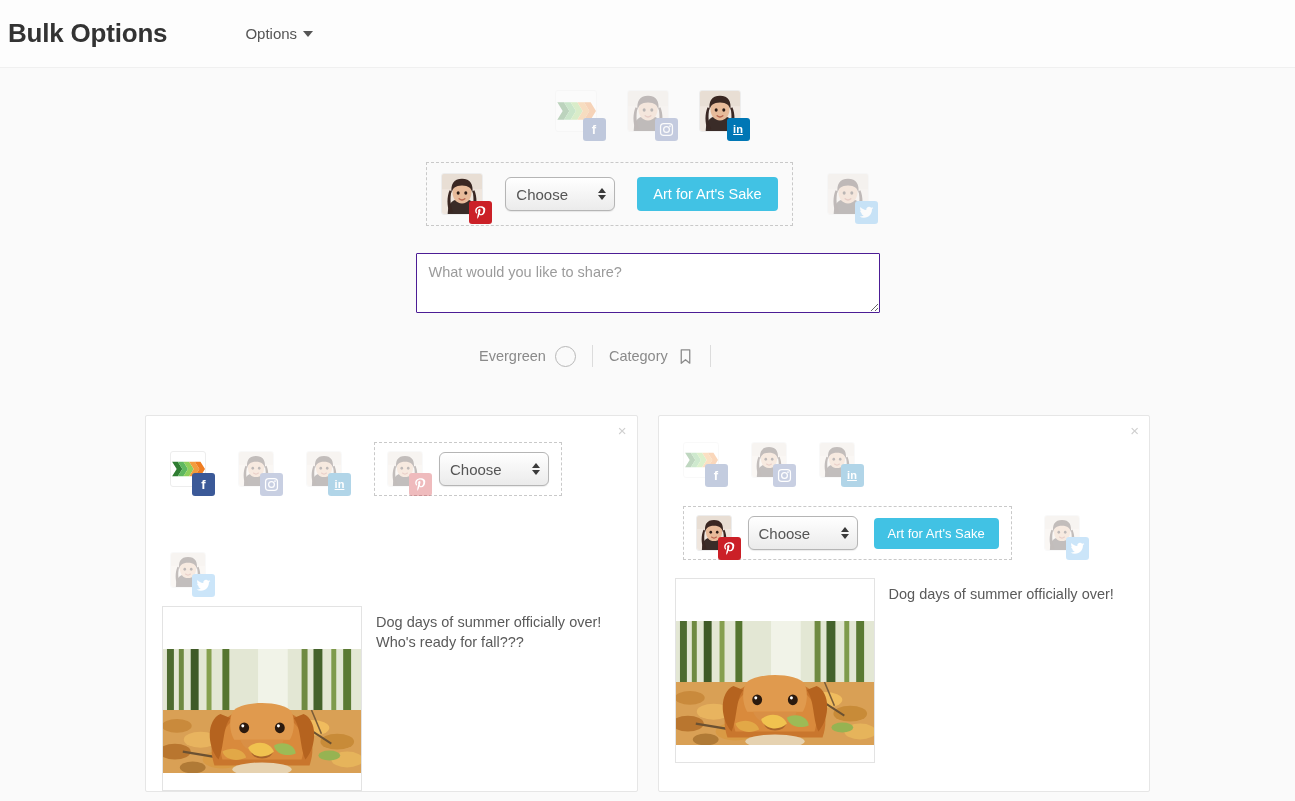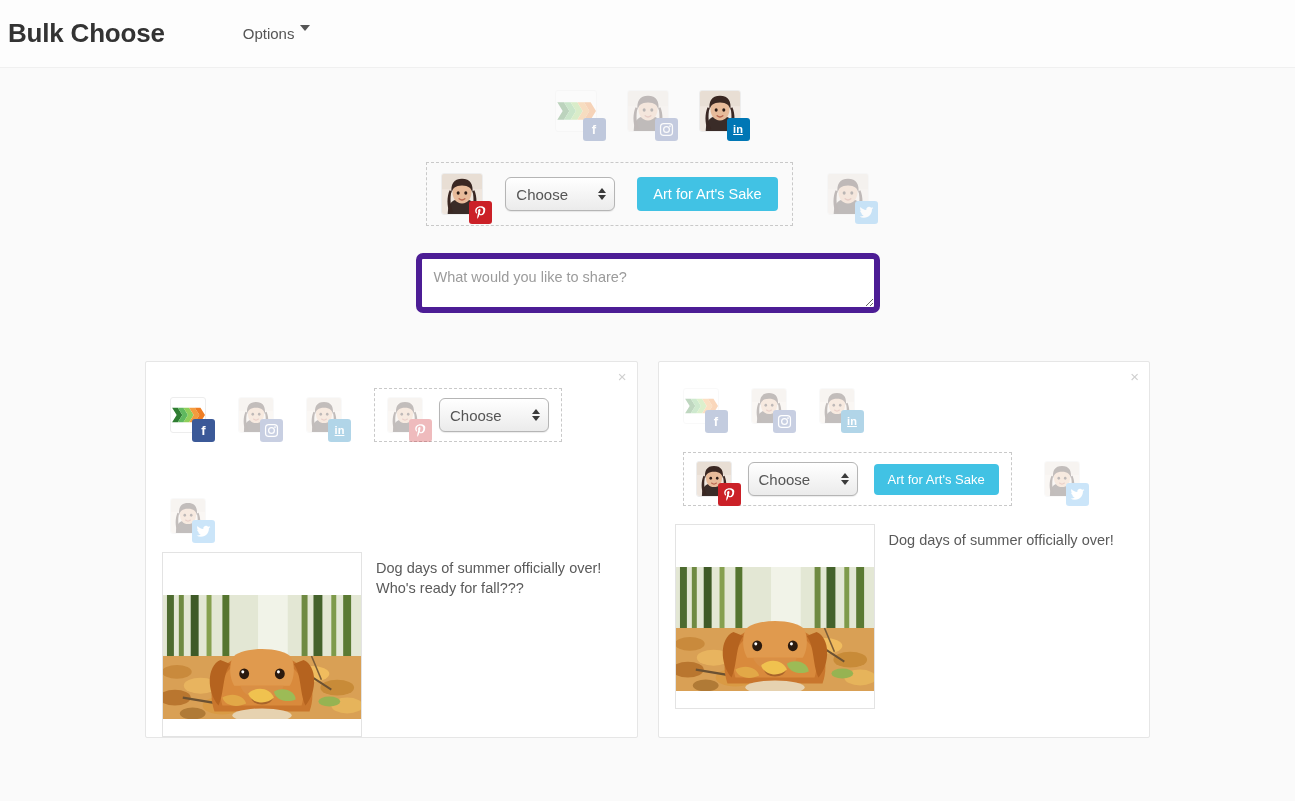--- a/index.html
+++ b/index.html
@@ -30,20 +30,21 @@
     font-weight: bold;
     color: #333333;
     letter-spacing: -0.2px;
     margin-left: 4px;
   }
   .menu-item {
     margin-left: 78px;
     font-size: 15px;
     color: #555555;
     display: flex;
+    align-items: center;
     gap: 6px;
     cursor: pointer;
   }
   .caret {
     width: 0; height: 0;
     border-left: 5px solid transparent;
     border-right: 5px solid transparent;
     border-top: 6px solid #555555;
     display: inline-block;
   }
@@ -170,22 +171,22 @@
   
   textarea.share-box {
     display: block;
     width: 464px;
     height: 60px;
     margin: 27px auto 0 auto;
     padding: 10px 12px;
     font-size: 14.5px;
     font-family: "Liberation Sans", sans-serif;
     color: #555555;
-    border: 6px solid #4c1d95;
-    border-radius: 7px;
+    border: 1px solid #4c1d95;
+    border-radius: 1px;
     background: #ffffff;
     resize: both;
     box-sizing: border-box;
   }
   input.url-box {
     display: block;
     width: 464px;
     height: 28px;
     margin: 28px auto 0 auto;
     padding: 2px 12px;
@@ -399,21 +400,21 @@
       <path d="M12 3.2l2.7 5.6 6.1.8-4.5 4.2 1.1 6-5.4-2.9-5.4 2.9 1.1-6L3.2 9.6l6.1-.8z" fill="none" stroke="#ffffff" stroke-width="1.8" stroke-linejoin="round"></path>
     </symbol>
 
     <symbol id="sym-bookmark" viewBox="0 0 24 24">
       <path d="M6 2.5h12v19l-6-5-6 5z" fill="none" stroke="#8a8a8a" stroke-width="1.8" stroke-linejoin="round"></path>
     </symbol>
   </defs>
 </svg>
 
 <div class="appbar">
-  <div class="app-title">Bulk Choose</div>
+  <div class="app-title">Bulk Options</div>
   <div class="menu-item">
     <span>Options</span>
     <span class="caret"></span>
   </div>
 </div>
 
 <div class="composer">
 
   <div class="row-center">
     <div class="avatar-row" id="composer-networks">
@@ -485,20 +486,36 @@
               <use href="#sym-twitter"></use>
             </svg>
         </div>
       </div>
     </div>
   </div>
 
   <textarea class="share-box" placeholder="What would you like to share?" style=""></textarea>
 
 
+  <div class="toggles">
+    <div class="toggle">
+      <span>Evergreen</span>
+      <span class="circle-icon"></span>
+    </div>
+    <span class="divider"></span>
+    <div class="toggle">
+      <span>Category</span>
+      <span class="bookmark-icon">
+        <svg width="17" height="19">
+            <use href="#sym-bookmark"></use>
+          </svg>
+      </span>
+    </div>
+    <span class="divider"></span>
+  </div>
 </div>
 
 <div class="cards" id="cards-container">
     <div class="card">
       <div class="card-close">×</div>
       <div class="card-networks">
         <div class="avatar" style="width: 36px; height: 36px;">
           <div class="pic" style="width: 36px; height: 36px;">
             <svg>
               <use href="#sym-chevrons"></use>

